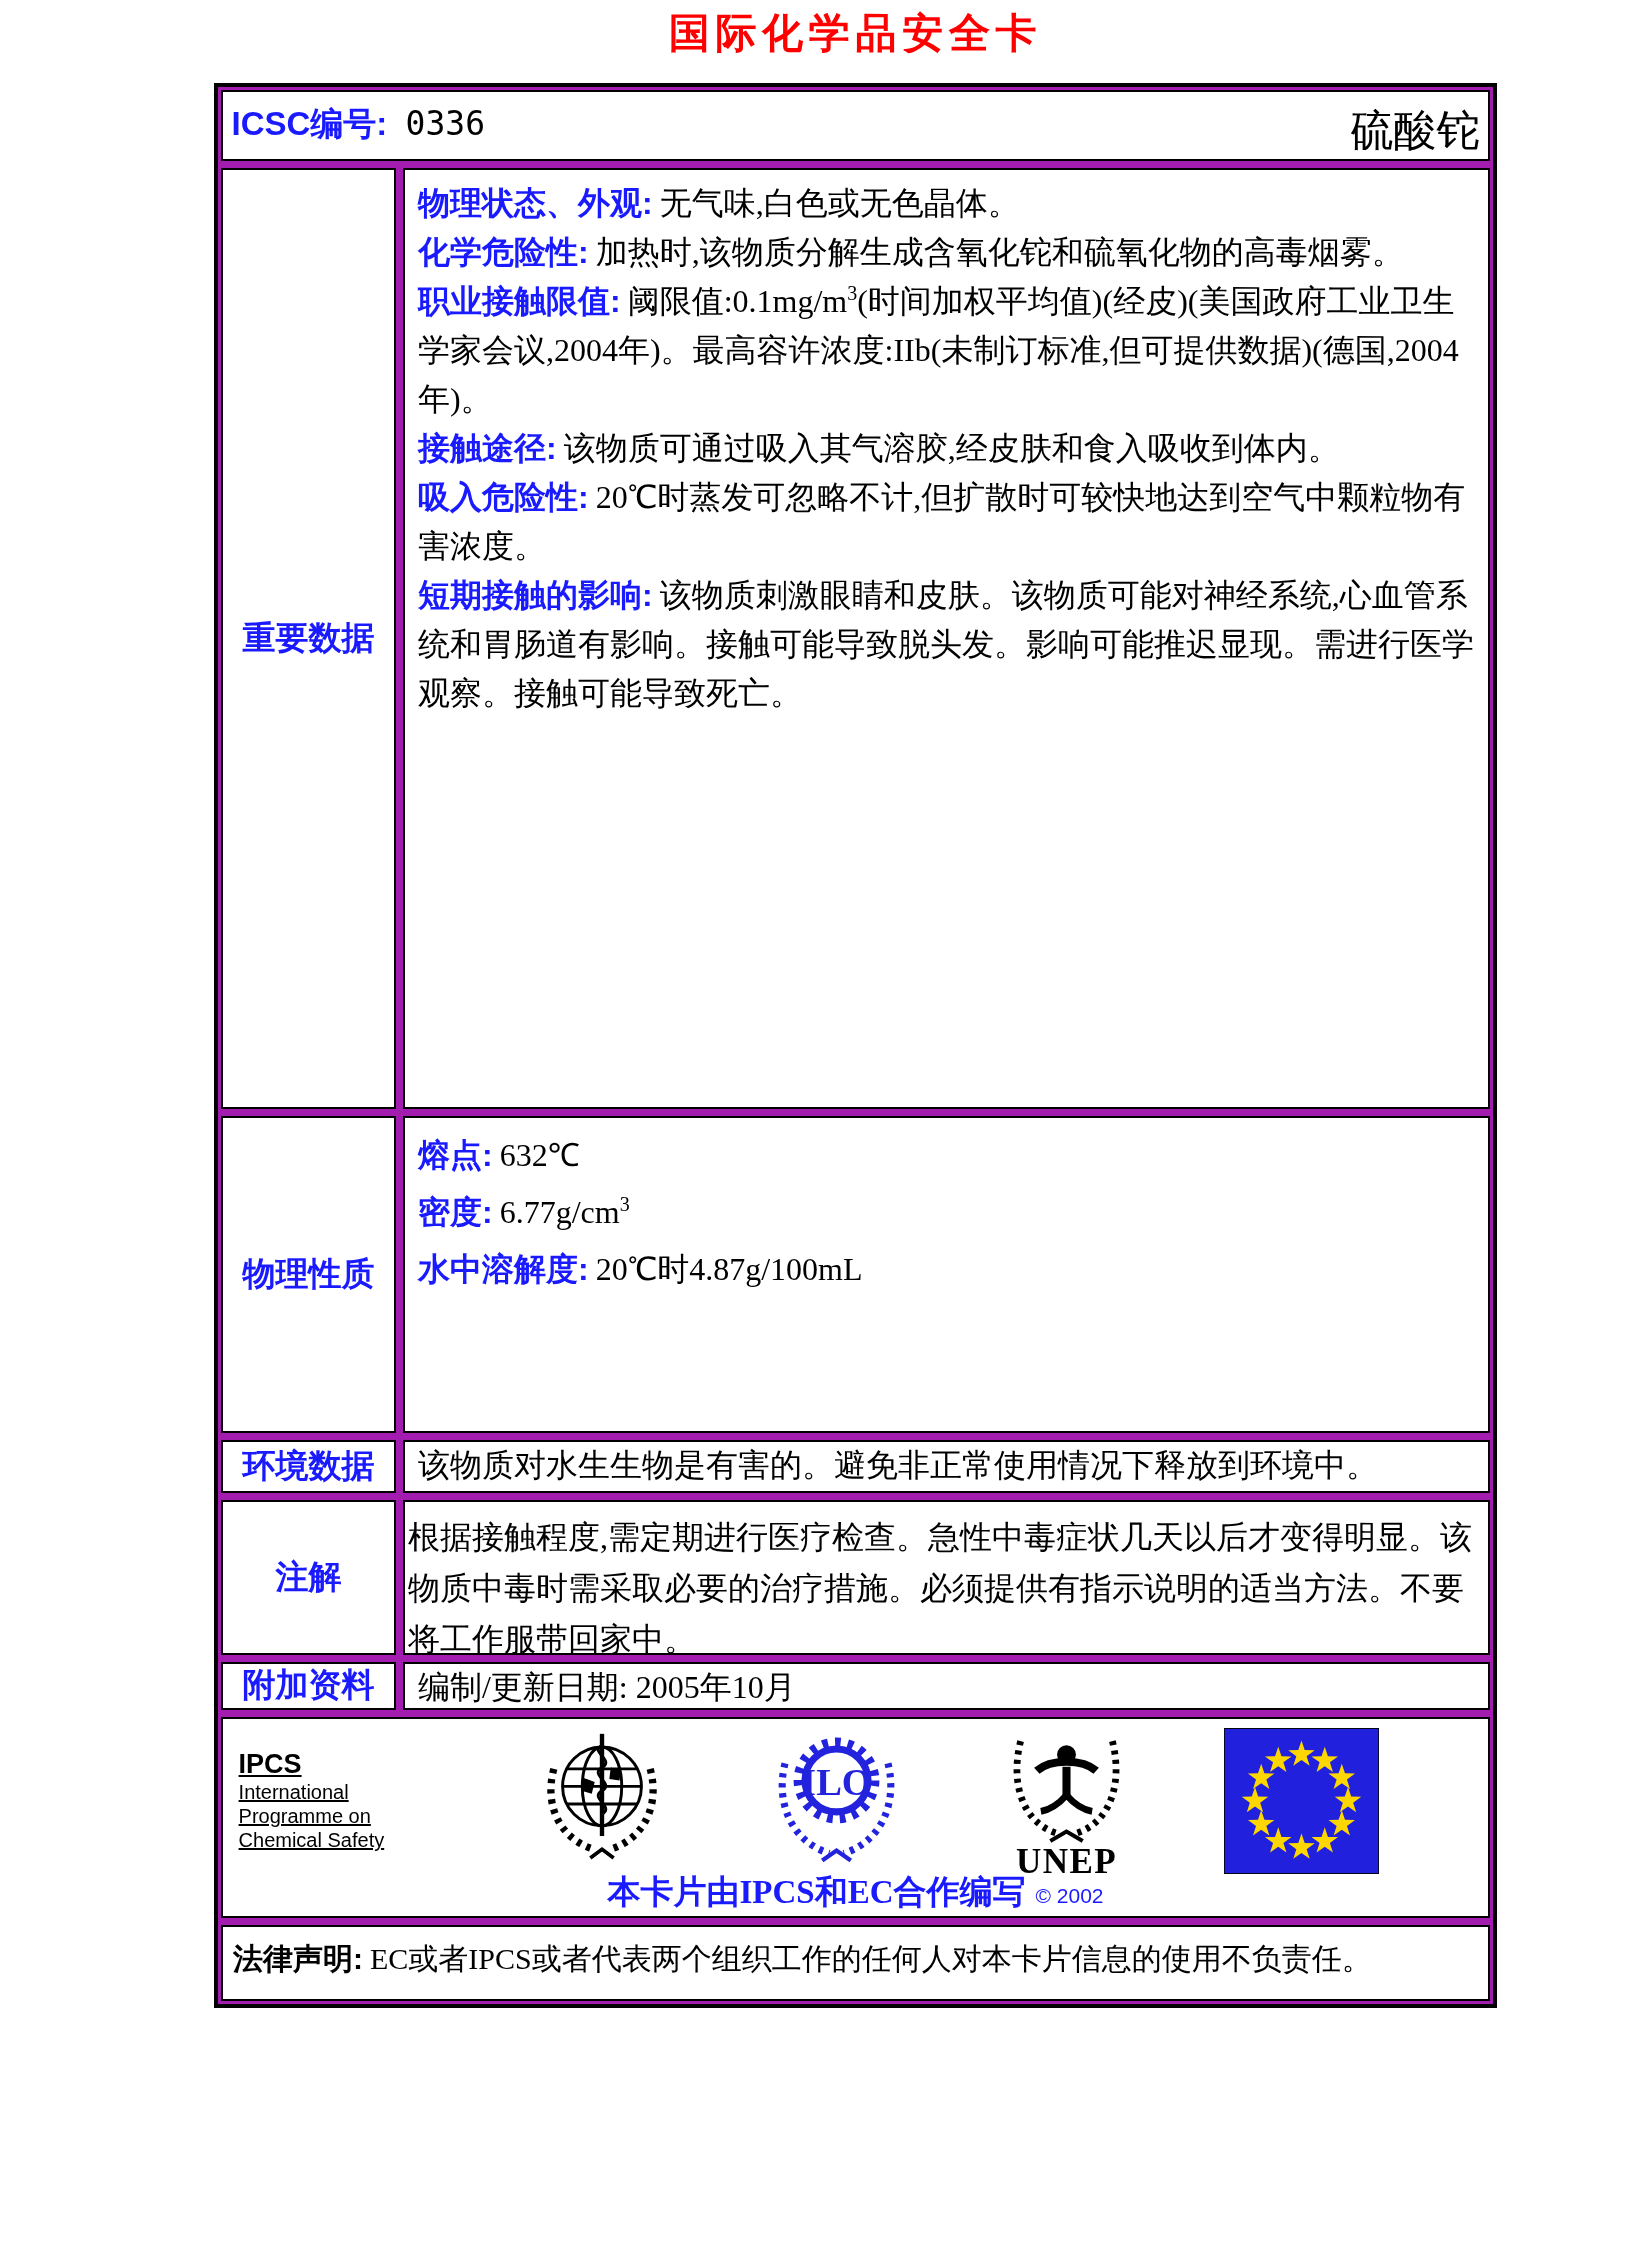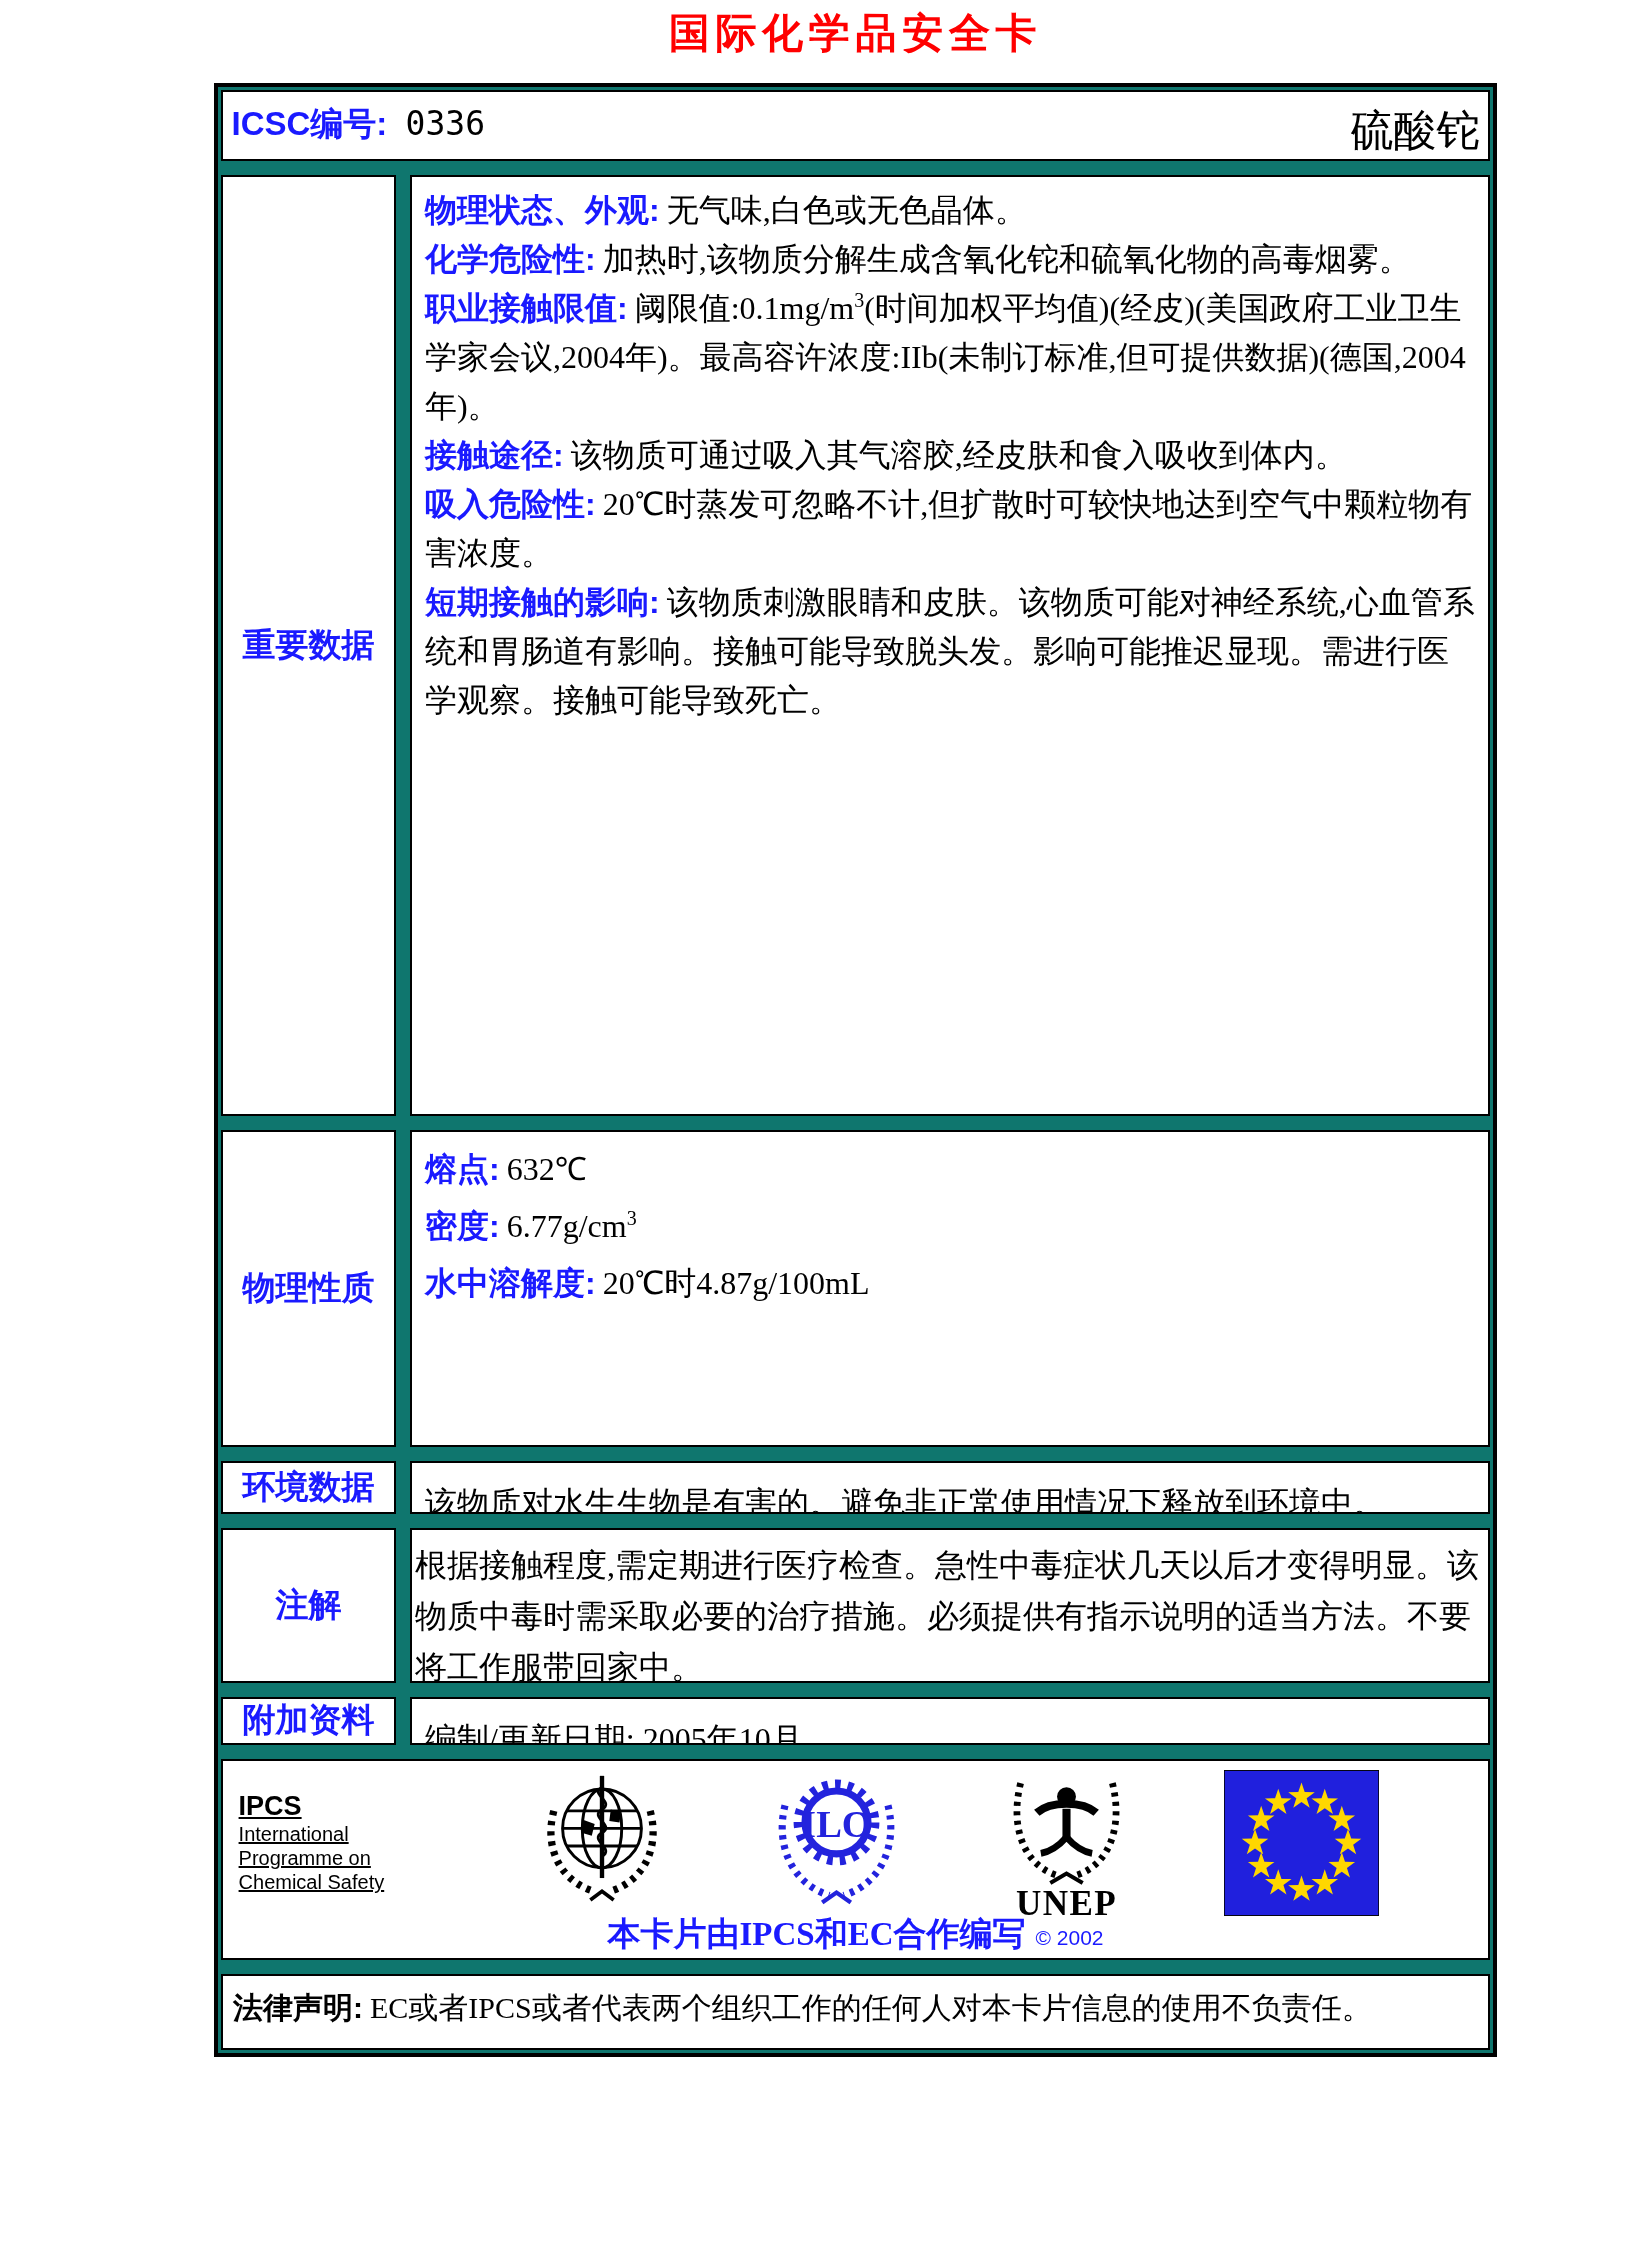--- a/index.html
+++ b/index.html
@@ -12,24 +12,24 @@
   *{box-sizing:border-box;}
   body{margin:0;background:#fff;}
   .page{position:relative;width:1645px;height:2250px;background:#fff;
         font-family:"Liberation Serif",serif;color:#000;overflow:hidden;}
 
   .title{position:absolute;left:214px;top:5.7px;width:1283px;text-align:center;
          font-family:"Liberation Sans",sans-serif;font-weight:bold;font-size:41px;
          color:var(--red);letter-spacing:5.7px;}
 
   .card{position:absolute;left:214px;top:83px;width:1283px;
-        border:4.3px solid #000;background:#0f766e;padding:2.9px;
+        border:4.3px solid #000;background:#a21caf;padding:2.9px;
         display:grid;grid-template-columns:175px 1fr;
         grid-template-rows:71px 941px 317px 53px 155px 48px 201px 76px;
-        gap:14px;}
+        gap:7px;}
   .cell{border:2.1px solid #000;background:#fff;overflow:hidden;}
   .span2{grid-column:1 / -1;}
 
   .header-cell{display:flex;justify-content:space-between;align-items:flex-start;
                padding:10px 8.6px 0 8.6px;font-size:33px;}
   .icsc-label{color:var(--blue);font-family:"Liberation Sans",sans-serif;font-weight:bold;}
   .icsc-number{font-family:"DejaVu Sans Mono",monospace;margin-left:10px;}
   .chem-name{font-size:43px;}
 
   .label-cell{display:flex;align-items:center;justify-content:center;text-align:center;
@@ -37,21 +37,21 @@
               font-weight:bold;font-size:33px;padding:4.3px;}
   .content-cell{padding:9px 13px;font-size:32px;line-height:49px;}
   .content-cell p{margin:0;}
   .inline-label{color:var(--blue);font-family:"Liberation Sans",sans-serif;
                 font-weight:bold;margin-right:7.1px;}
   sup{font-size:20px;line-height:0;}
 
   .phys-line{margin:0 0 9.3px 0;line-height:57px;}
 
   .notes-cell{padding:10px 3px;font-size:32px;line-height:51px;}
-  .env-cell,.add-cell{padding:20px 13px;font-size:32px;line-height:41px;}
+  .env-cell,.add-cell{padding:3px 13px;font-size:32px;line-height:41px;}
 
   .logos-cell{display:flex;flex-direction:column;justify-content:space-between;
               padding:8.6px 15.7px 5.7px 15.7px;}
   .logo-strip{display:flex;align-items:center;justify-content:space-between;
               padding-right:93px;height:147px;text-decoration:underline;}
   .ipcs-block{width:200px;font-family:"Liberation Sans",sans-serif;color:#000;}
   .ipcs-acronym{font-size:27px;font-weight:bold;line-height:31px;}
   .ipcs-line{font-size:20px;line-height:24px;}
   .caption{ text-align:center;color:var(--blue);font-family:"Liberation Serif",serif;
            font-weight:bold;font-size:33px;line-height:37px;}

